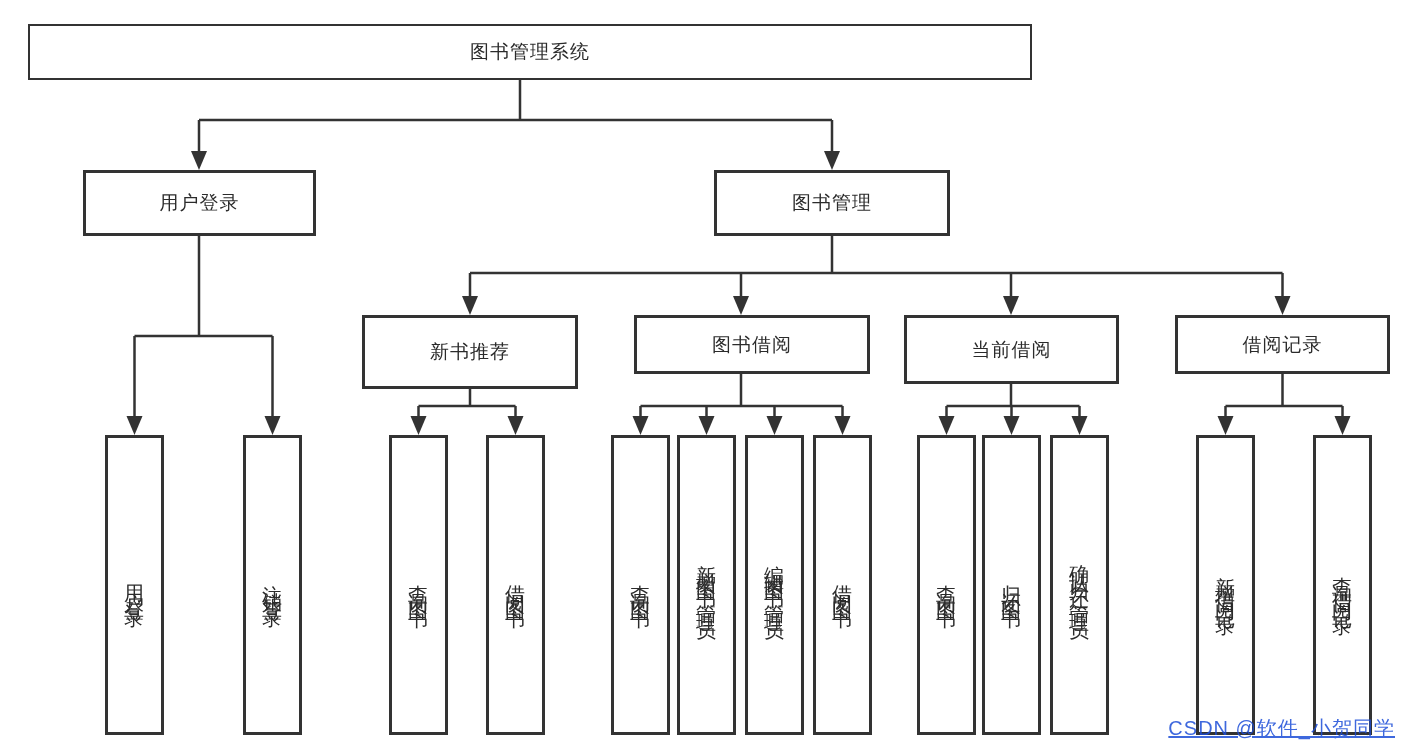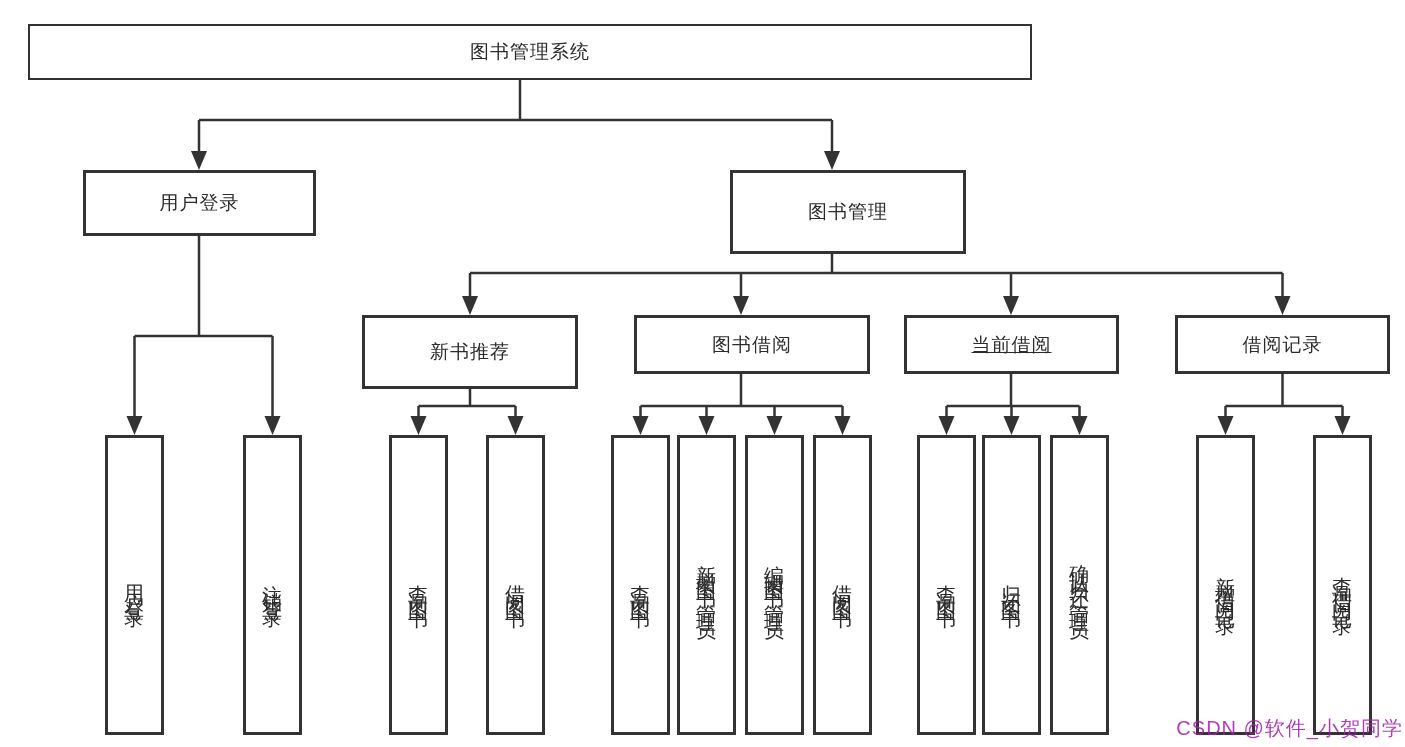--- a/index.html
+++ b/index.html
@@ -29,27 +29,28 @@
   .leaf-label {
     writing-mode:vertical-rl;
     text-orientation:mixed;
     letter-spacing:8px;
     line-height:1.1;
     font-size:20px;
     white-space:nowrap;
   }
   .watermark {
     position:absolute;
-    right:2px;
+    right:10px;
     bottom:5px;
     font-size:20px;
-    color:#a21caf;
+    color:#1d4ed8;
     opacity:0.85;
     z-index:3;
     letter-spacing:1px;
+    text-decoration:underline;
   }
 </style>
 </head>
 <body>
 
 <div class="canvas">
 
   <svg class="connectors" width="1405" height="747" viewBox="0 0 1405 747">
     <g stroke="#333333" stroke-width="2.5" fill="none">
 
@@ -89,25 +90,25 @@
       <polygon points="1003.5,416 1019.5,416 1011.5,435"></polygon>
       <polygon points="1071.5,416 1087.5,416 1079.5,435"></polygon>
       <polygon points="1217.5,416 1233.5,416 1225.5,435"></polygon>
       <polygon points="1334.5,416 1350.5,416 1342.5,435"></polygon>
     </g>
   </svg>
 
   <div class="node root" style="left:28px; top:12px; width:1004px; height:56px;margin-top:12px;">图书管理系统</div>
 
   <div class="node" style="left:83px; top:170px; width:233px; height:66px;">用户登录</div>
-  <div class="node" style="left:730px; top:170px; width:236px; height:84px;">图书管理</div>
+  <div class="node" style="left:714px; top:170px; width:236px; height:66px;">图书管理</div>
 
   <div class="node" style="left:362px; top:315px; width:216px; height:74px;">新书推荐</div>
   <div class="node" style="left:634px; top:315px; width:236px; height:59px;">图书借阅</div>
-  <div class="node" style="left:904px; top:315px; width:215px; height:59px;text-decoration:underline;">当前借阅</div>
+  <div class="node" style="left:904px; top:315px; width:215px; height:69px;">当前借阅</div>
   <div class="node" style="left:1175px; top:315px; width:215px; height:59px;">借阅记录</div>
 
   <div class="node" style="left:105px; top:435px; width:59px; height:300px;">
     <span class="leaf-label">用户登录</span>
   </div>
   <div class="node" style="left:243px; top:435px; width:59px; height:300px;">
     <span class="leaf-label">注销登录</span>
   </div>
   <div class="node" style="left:389px; top:435px; width:59px; height:300px;">
     <span class="leaf-label">查询图书</span>

